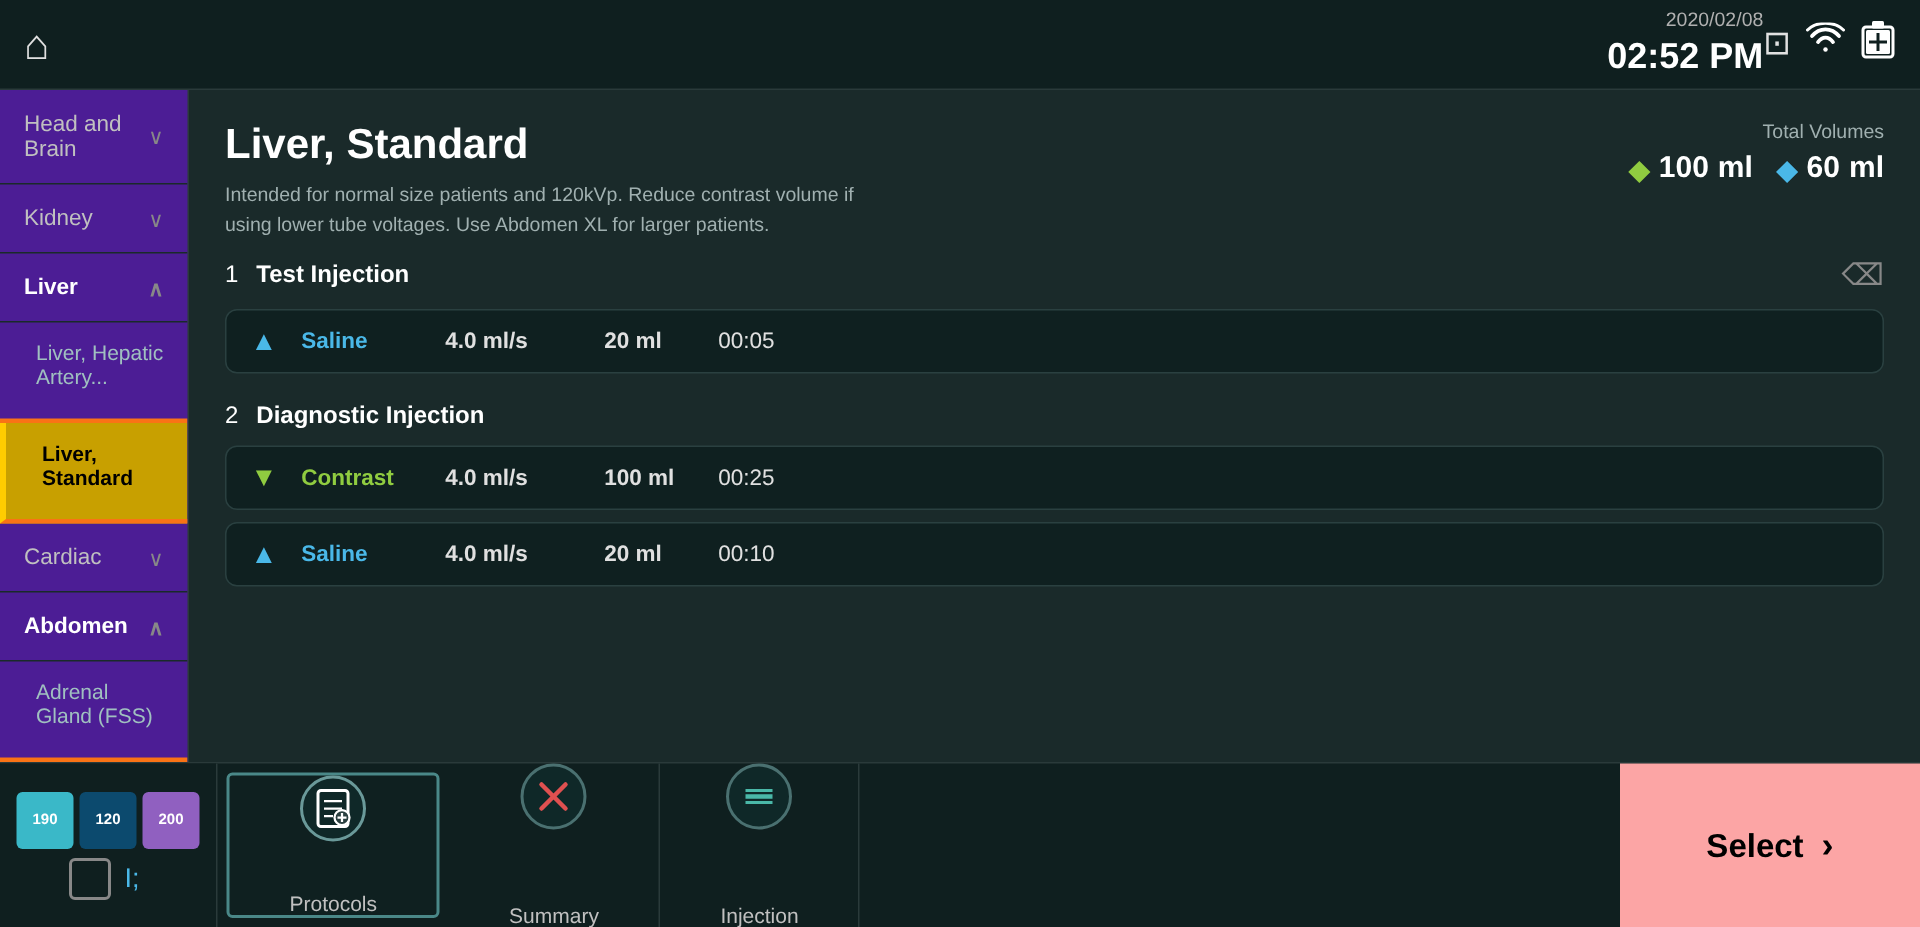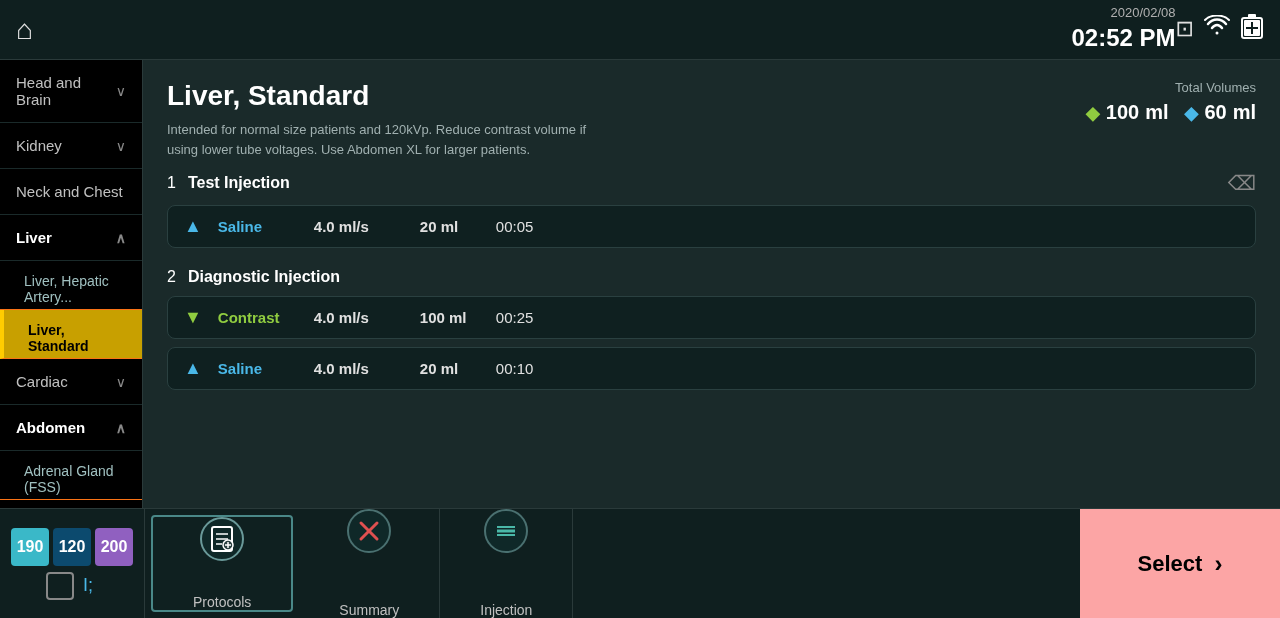--- a/index.html
+++ b/index.html
@@ -63,22 +63,22 @@
 
     
     .main-content {
       display: flex;
       flex: 1;
       overflow: hidden;
     }
 
     
     .sidebar {
-      width: 143px;
-      background: #000000;
+      width: 126px;
+      background: #4c1d95;
       border-right: 1px solid #2a3a3a;
       overflow-y: auto;
     }
     .sidebar-item {
       display: flex;
       align-items: center;
       justify-content: space-between;
       padding: 14px 16px;
       color: #c0c0c0;
       font-size: 15px;
@@ -87,25 +87,25 @@
     }
     .sidebar-item.active-group {
       color: #ffffff;
       font-weight: bold;
     }
     .chevron {
       font-size: 14px;
       color: #888;
     }
     .sidebar-subitem {
-      padding: 12px 16px 4px 24px;
+      padding: 12px 16px 20px 24px;
       color: #a0c0c0;
       font-size: 14px;
       cursor: pointer;
-      border-bottom: 1px solid #f97316;
+      border-bottom: 3px solid #f97316;
     }
     .sidebar-subitem.selected {
       background: #c8a000;
       color: #000;
       font-weight: bold;
       border-left: 4px solid #ffcc00;
     }
 
     
     .protocol-area {
@@ -258,21 +258,21 @@
       gap: 4px;
       align-items: center;
     }
     .thumb-box {
       width: 38px;
       height: 38px;
       border-radius: 4px;
       display: flex;
       align-items: center;
       justify-content: center;
-      font-size: 16px;
+      font-size: 10px;
       font-weight: bold;
       color: #fff;
     }
     .thumb-box.teal { background: #3ab8c8; }
     .thumb-box.green { background: #0c4a6e; }
     .thumb-box.purple { background: #9060c0; }
     .thumb-bottom {
       display: flex;
       gap: 4px;
       align-items: center;
@@ -392,23 +392,20 @@
 
   <div class="sidebar">
     <div class="sidebar-item">
       <span>Head and Brain</span>
       <span class="chevron">∨</span>
     </div>
     <div class="sidebar-item">
       <span>Kidney</span>
       <span class="chevron">∨</span>
     </div>
-    <div class="sidebar-item">
-      <span>Neck and Chest</span>
-    </div>
     <div class="sidebar-item active-group">
       <span>Liver</span>
       <span class="chevron">∧</span>
     </div>
     <div class="sidebar-subitem">
       <span>Liver, Hepatic Artery...</span>
     </div>
     <div class="sidebar-subitem selected">
       <span>Liver, Standard</span>
     </div>

